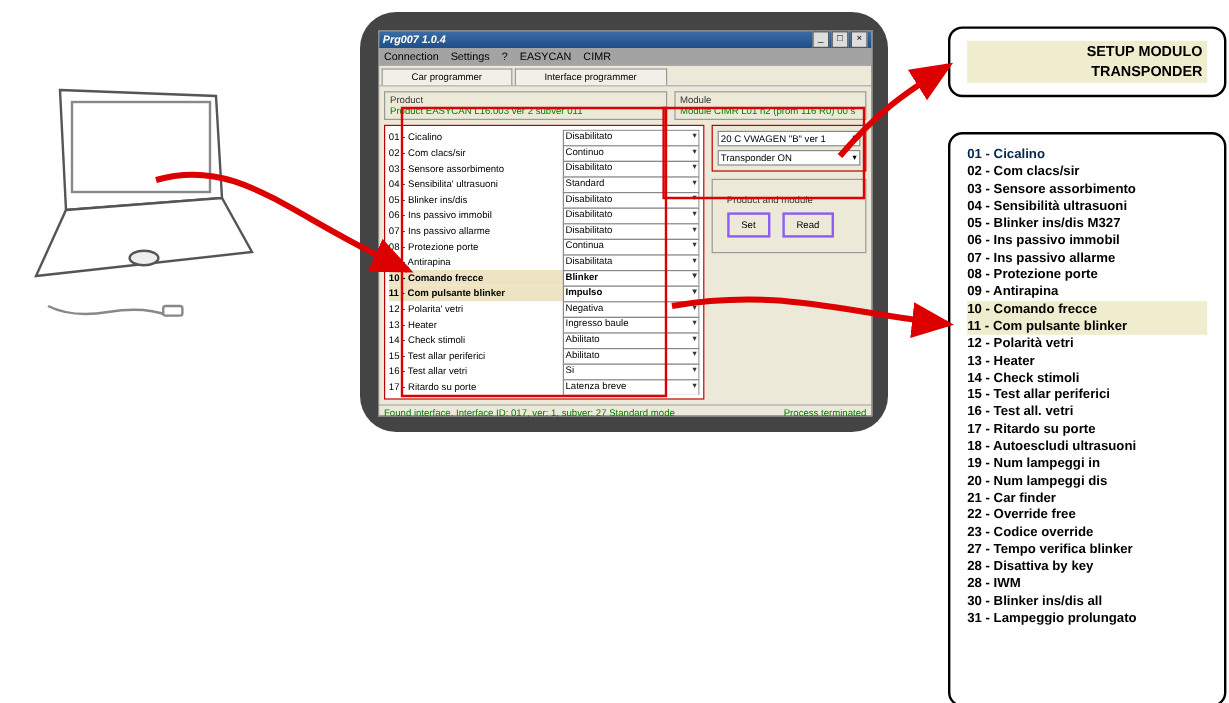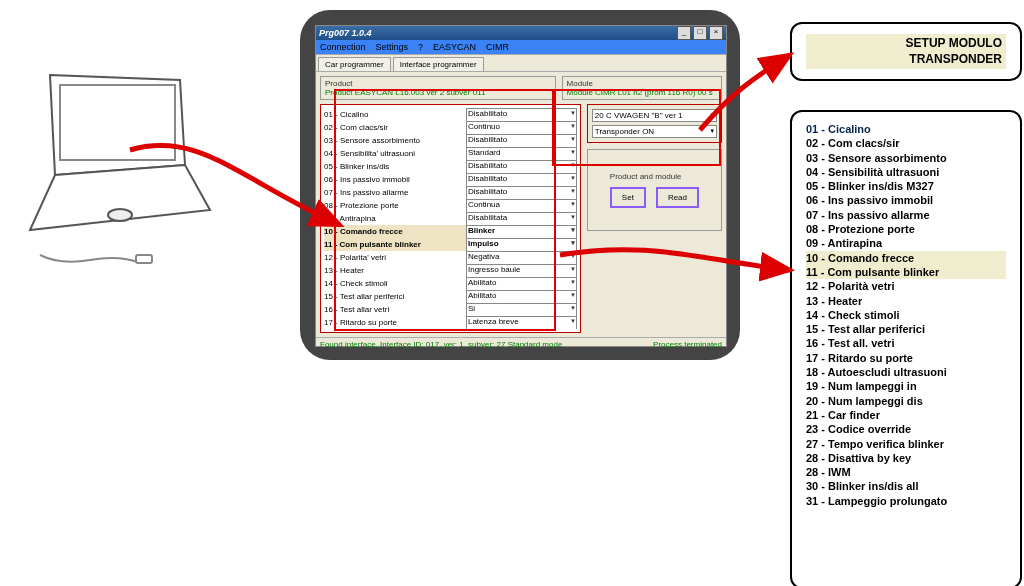--- a/index.html
+++ b/index.html
@@ -57,30 +57,30 @@
   .titlebar .buttons { display: flex; gap: 2px; }
   .titlebar .buttons div {
     width: 12px; height: 12px; background:#ddd; border:1px solid #555;
     font-size:8px; line-height:10px; text-align:center; color:#000;
   }
   .menubar {
     display: flex;
     gap: 10px;
     padding: 2px 4px;
     border-bottom: 1px solid #aaa;
-    background: #3b82f6;
+    background: #a3a3a3;
   }
   .menubar span { font-size: 9px; }
   .tabbar {
     display: flex;
     padding: 2px 2px 0 2px;
     border-bottom: 1px solid #aaa;
   }
   .tabbar .tab {
-    padding: 2px 6px;
+    padding: 2px 24px;
     border: 1px solid #999;
     border-bottom: none;
     background: #f0f0e8;
     font-size: 8px;
     margin-right: 2px;
   }
   .content {
     padding: 4px;
     flex: 1;
     display: flex;
@@ -146,21 +146,21 @@
     border:1px solid #888;
     background:#fff;
     font-size:8px;
     padding:1px 2px;
     display:flex;
     justify-content:space-between;
   }
   .sel2::after { content:"▾"; font-size:7px; }
   .pm-box {
     border:1px solid #999;
-    padding:22px;
+    padding:12px;
     background:#ece9d8;
   }
   .pm-buttons { display:flex; gap:10px; margin-top:6px; }
   .pm-buttons button {
     font-size:8px;
     padding:4px 10px;
     background:#ece9d8;
     border:2px solid #8b5cf6;
   }
   .statusbar {
@@ -423,20 +423,21 @@
     <div class="item">12 - Polarità vetri</div>
     <div class="item">13 - Heater</div>
     <div class="item">14 - Check stimoli</div>
     <div class="item">15 - Test allar periferici</div>
     <div class="item">16 - Test all. vetri</div>
     <div class="item">17 - Ritardo su porte</div>
     <div class="item">18 - Autoescludi ultrasuoni</div>
     <div class="item">19 - Num lampeggi in</div>
     <div class="item">20 - Num lampeggi dis</div>
     <div class="item">21 - Car finder</div>
+    <div class="item">22 - Override free</div>
     <div class="item">23 - Codice override</div>
     <div class="item">27 - Tempo verifica blinker</div>
     <div class="item">28 - Disattiva by key</div>
     <div class="item">28 - IWM</div>
     <div class="item">30 - Blinker ins/dis all</div>
     <div class="item">31 - Lampeggio prolungato</div>
   </div>
 
 <svg class="arrows">
   <defs>

